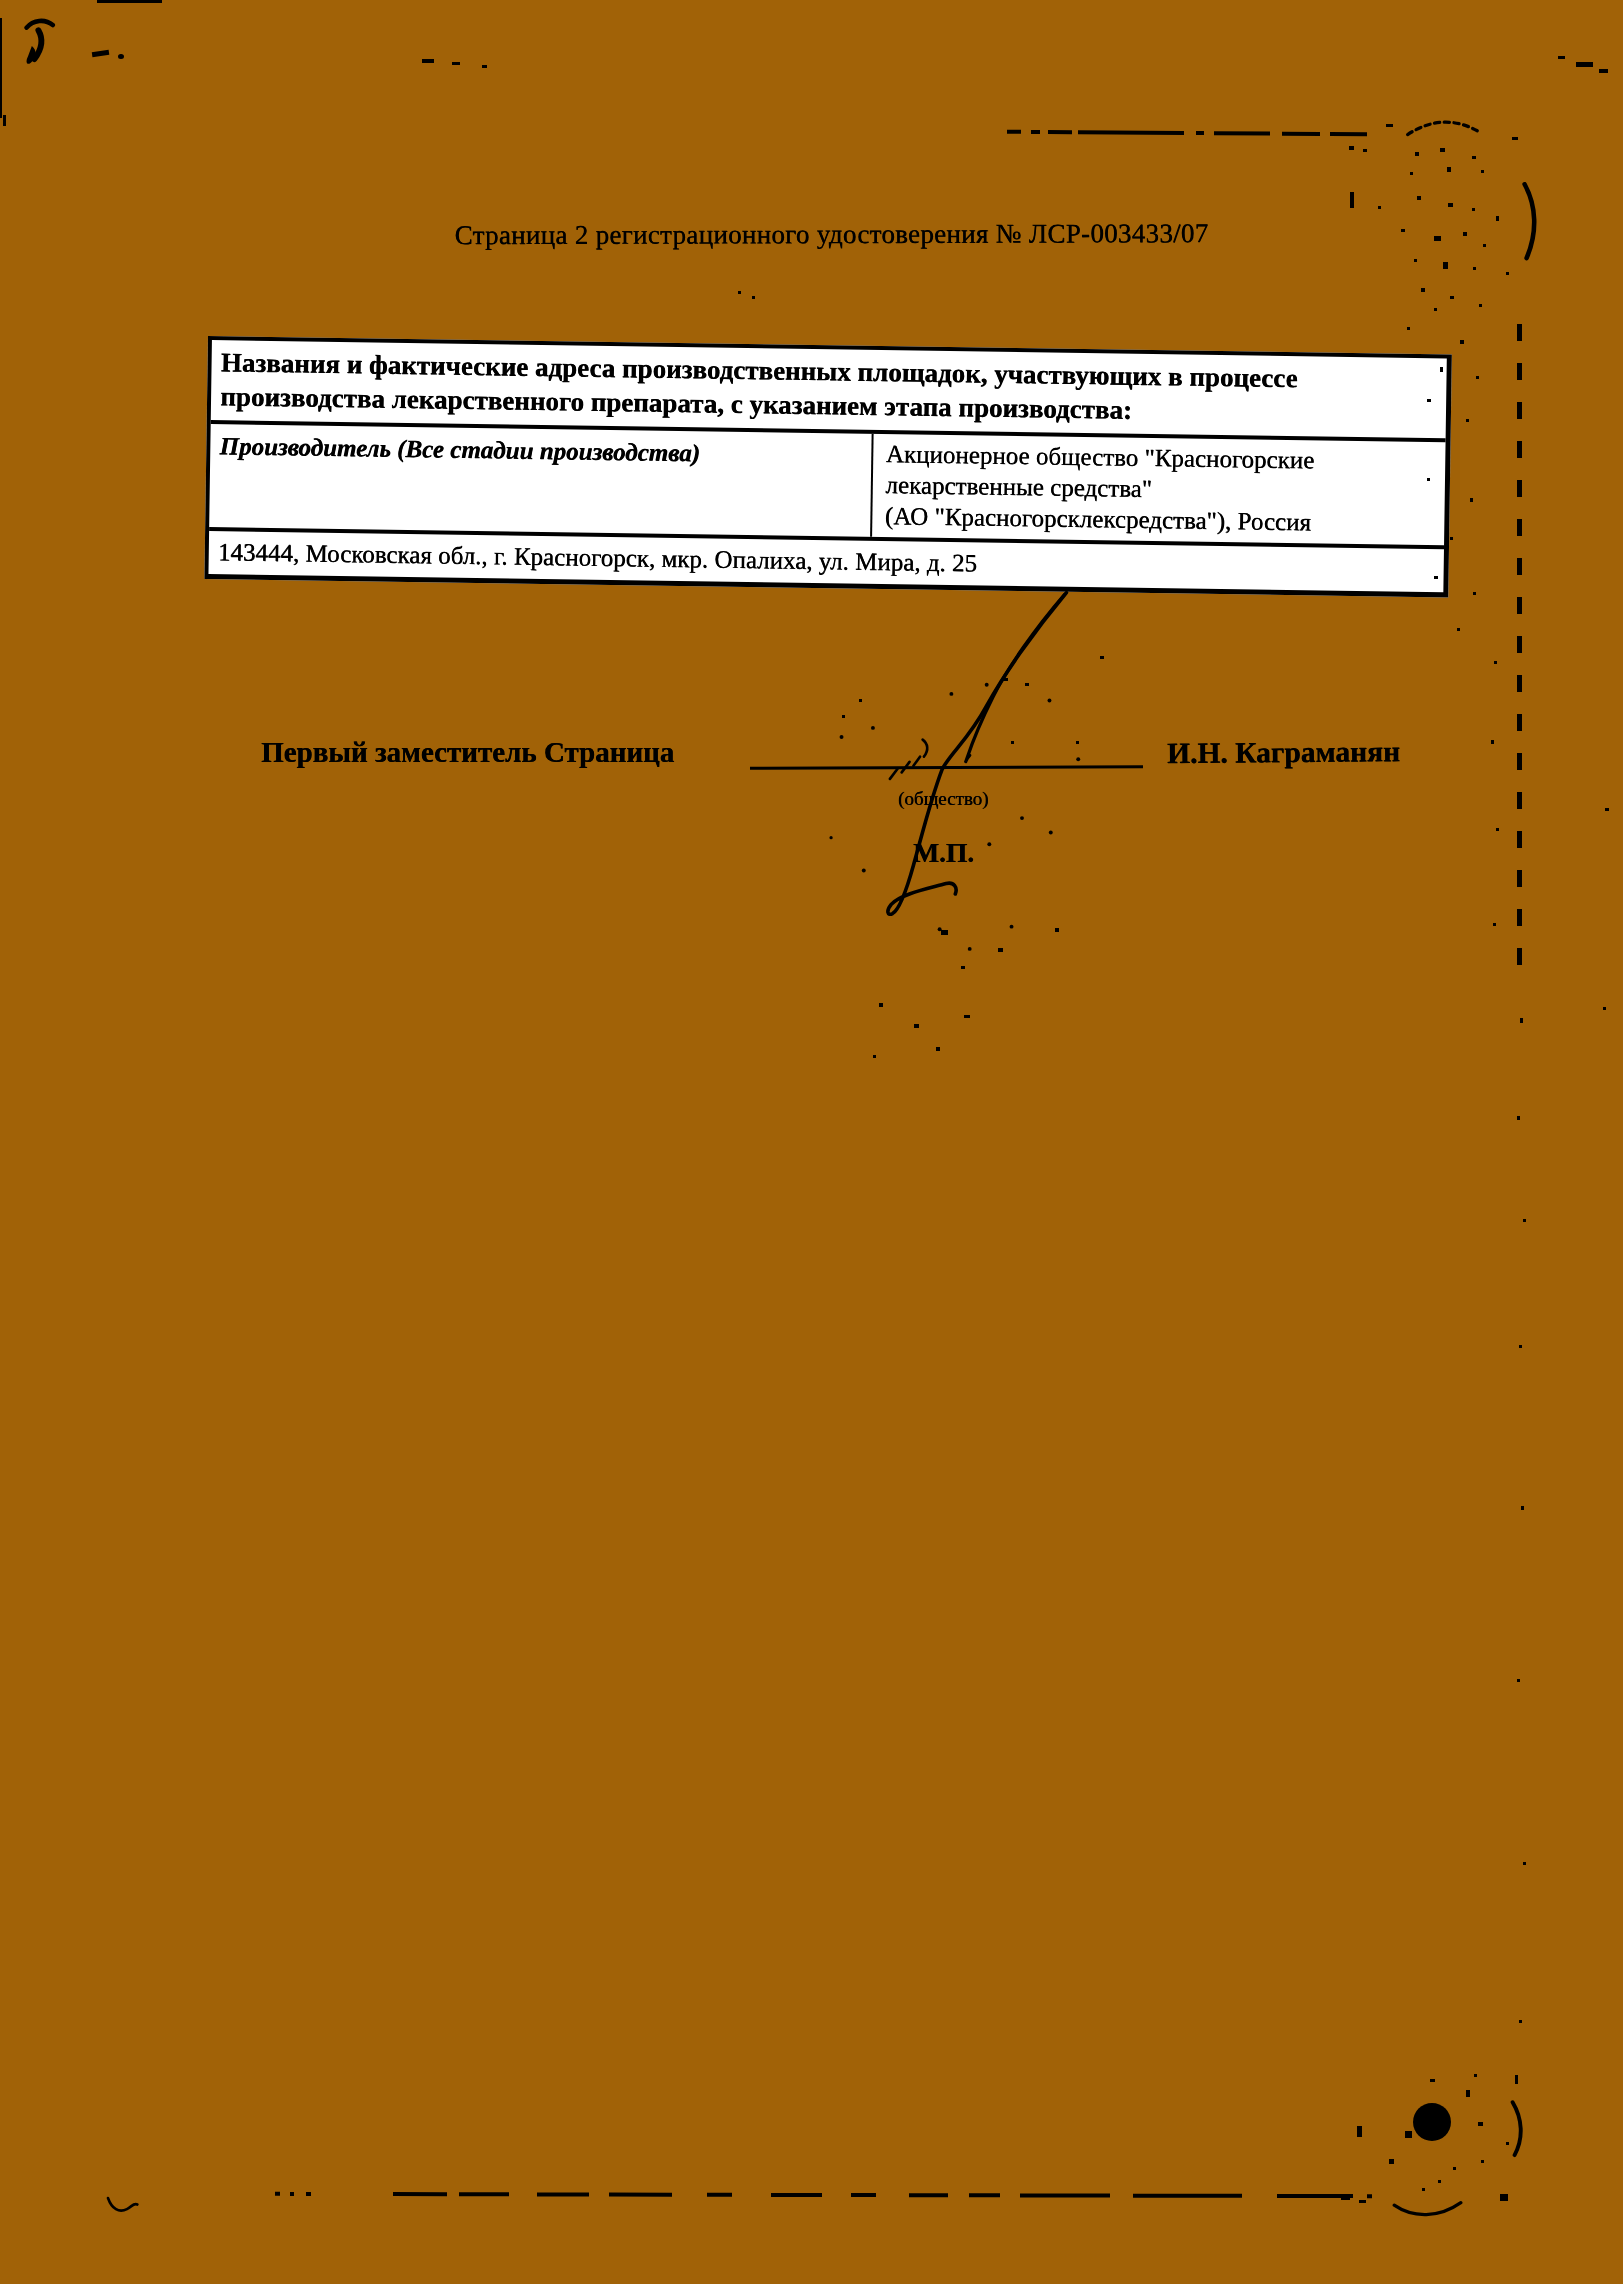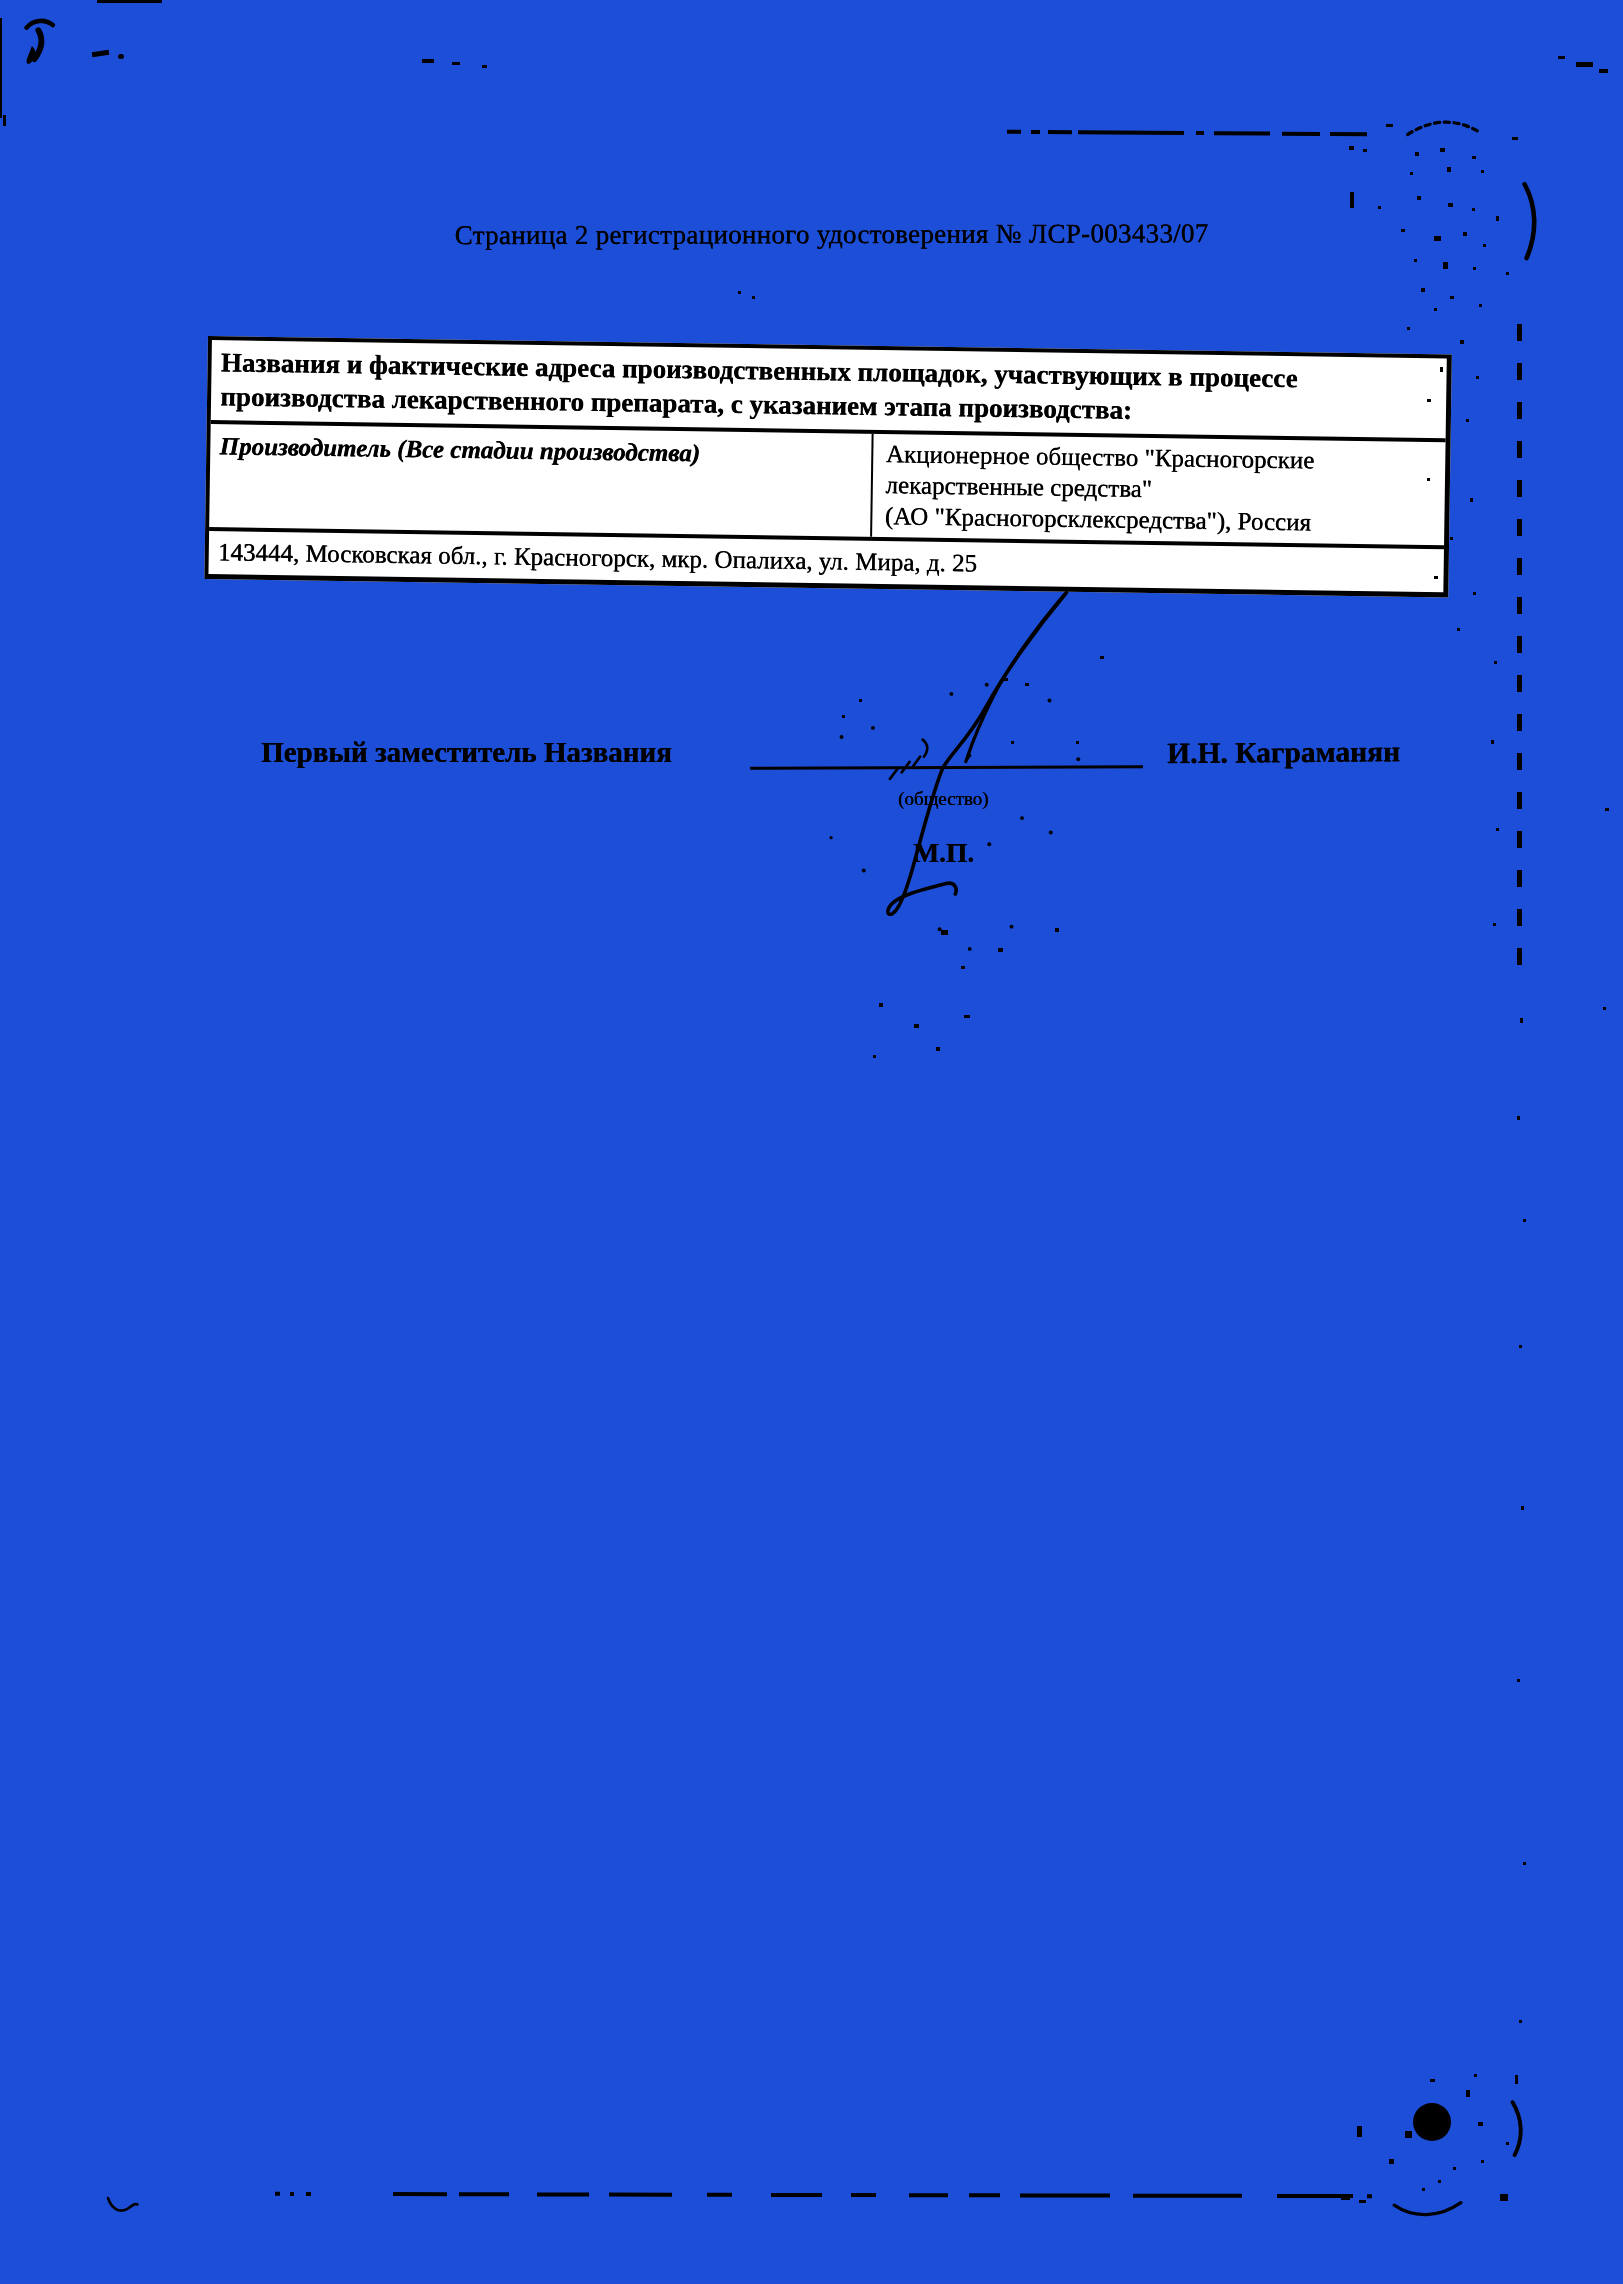--- a/index.html
+++ b/index.html
@@ -1,19 +1,19 @@
 <!DOCTYPE html>
 <html style="font-size:10.5px"><head>
 <meta charset="utf-8">
 <style>
   html,body { margin:0; padding:0; background:#d8d8d8; }
   .page {
     position:relative;
     width:1623px; height:2284px;
-    background:#1d4ed8;
+    background:#a16207;
     overflow:hidden;
     font-family:"Liberation Serif","DejaVu Serif",serif;
     color:#000;
   }
   .scan-text { text-shadow:0.4px 0.3px 0 #000; }
 
   
   .page-header {
     position:absolute; left:419px; top:219px; width:825px;
     font-size:27px; font-weight:500; text-align:center;
@@ -94,21 +94,21 @@
       <div class="t-cell-label scan-text">Производитель (Все стадии производства)</div>
       <div class="t-cell-value">
         <div class="scan-text">Акционерное общество "Красногорские</div>
         <div class="scan-text">лекарственные средства"</div>
         <div class="scan-text">(АО "Красногорсклексредства"), Россия</div>
       </div>
     </div>
     <div class="t-row3 scan-text">143444, Московская обл., г. Красногорск, мкр. Опалиха, ул. Мира, д. 25</div>
   </div>
 
-  <div class="sig-title scan-text">Первый заместитель Названия</div>
+  <div class="sig-title scan-text">Первый заместитель Страница</div>
   <div class="sig-line"></div>
   <div class="sig-caption scan-text">(общество)</div>
   <div class="sig-seal scan-text">М.П.</div>
   <div class="sig-name scan-text">И.Н. Каграманян</div>
 
   <svg class="sig-scribble" width="340" height="471" viewBox="0 0 520 720" fill="none">
     <path d="M 380 45 C 330 105 283 172 258 218 C 230 270 203 290 190 315 C 172 362 158 420 146 462 C 136 498 124 530 114 536 C 106 540 104 532 112 522 C 126 506 168 498 196 490 C 208 487 214 496 210 506" stroke="#000" stroke-width="5.5" stroke-linecap="round"></path>
     <path d="M 377 48 C 332 100 290 160 268 204 C 250 240 236 274 228 298 C 224 310 226 300 232 294" stroke="#000" stroke-width="5" stroke-linecap="round"></path>
     <path d="M 110 330 l 12 -16 M 128 320 l 12 -16 M 146 310 l 10 -14" stroke="#000" stroke-width="4" stroke-linecap="round"></path>
     <path d="M 162 296 c 8 -10 6 -20 -2 -26" stroke="#000" stroke-width="4" stroke-linecap="round"></path>

